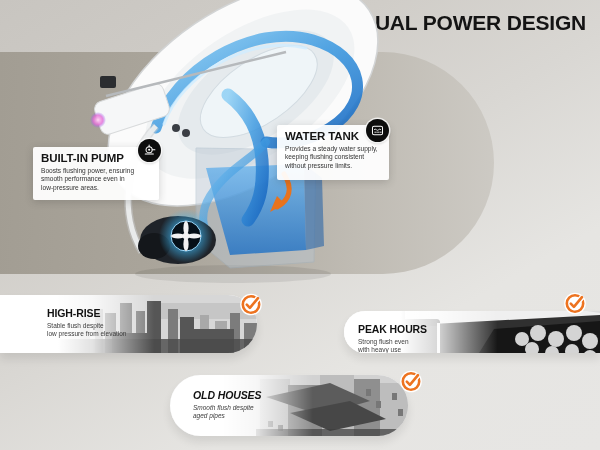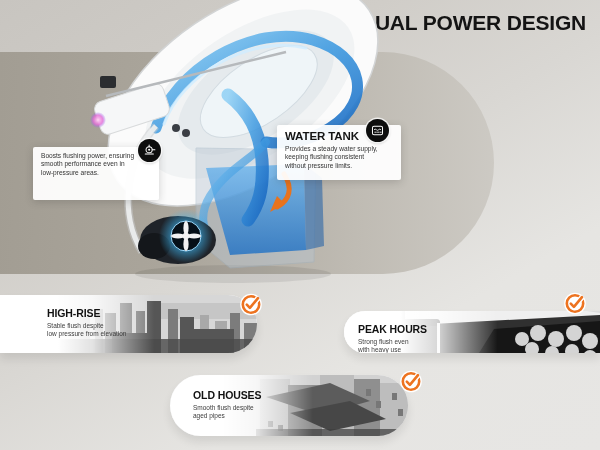--- a/index.html
+++ b/index.html
@@ -21,40 +21,40 @@
   .hero{ position:absolute; left:78px; top:0; width:330px; height:290px; }
 
   
   .callout{
     position:absolute; background:rgba(255,255,255,.94); border-radius:2px;
     box-shadow:0 2px 8px rgba(40,40,40,.20); z-index:4;
   }
   .callout .c-title{ font-weight:800; font-size:11.5px; color:#141414; letter-spacing:-0.1px; margin:0 0 3px 0;}
   .callout .c-line{ font-size:6.6px; line-height:8.4px; color:#333; }
   .pump-callout{ left:33px; top:147px; width:126px; height:53px; padding:5px 0 0 8px; box-sizing:border-box;}
-  .tank-callout{ left:277px; top:125px; width:124px; height:55px; padding:5px 0 0 8px; box-sizing:border-box;}
+  .tank-callout{ left:277px; top:125px; width:112px; height:55px; padding:5px 0 0 8px; box-sizing:border-box;}
   .c-icon{
     position:absolute; width:23px; height:23px; border-radius:50%; background:#0d0d0d;
     display:flex; align-items:center; justify-content:center; z-index:5;
     box-shadow:0 0 0 1.5px rgba(255,255,255,.75), 0 1px 3px rgba(0,0,0,.3);
   }
   .pump-icon-pos{ left:138px; top:139px; }
   .tank-icon-pos{ left:366px; top:119px; }
 
   
   .panel{ position:absolute; height:58px; }
   .panel-clip{
     position:absolute; inset:0; overflow:hidden; background:#fff;
     box-shadow:0 6px 10px rgba(0,0,0,.09);
   }
   .p1{ left:0; top:295px; width:257px; }
   .p1 .panel-clip{ border-radius:0 29px 29px 0; }
   .p2{ left:344px; top:295px; width:256px; }
   .p2 .panel-clip{ border-radius:29px 0 0 29px;margin-top:16px; }
-  .p3{ left:170px; top:375px; width:238px; height:61px; }
+  .p3{ left:170px; top:375px; width:238px; height:61px;font-style:italic; }
   .p3 .panel-clip{ border-radius:31px; }
   .photo{ position:absolute; inset:0; }
   .photo svg{ display:block; width:100%; height:100%; }
   .fade{ position:absolute; inset:0;
     background:linear-gradient(90deg,#ffffff 0%,#ffffff 22%,rgba(255,255,255,.82) 36%,rgba(255,255,255,0) 60%);
   }
   .panel-text{ position:absolute; z-index:2; }
   .p1 .panel-text{ left:47px; top:12px; }
   .p2 .panel-text{ left:14px; top:12px; }
   .p3 .panel-text{ left:23px; top:14px; }
@@ -145,20 +145,21 @@
       </g>
     </g>
 
     <g>
       <path d="M206 174 C 215 188, 212 200, 199 207" fill="none" stroke="#e8731d" stroke-width="5" stroke-linecap="round"></path>
       <polygon points="192,212 207,204 199,196" fill="#e8731d"></polygon>
     </g>
   </svg>
 
   <div class="callout pump-callout">
+    <div class="c-title">BUILT-IN PUMP</div>
     <div class="c-line">Boosts flushing power, ensuring</div>
     <div class="c-line">smooth performance even in</div>
     <div class="c-line">low-pressure areas.</div>
   </div>
   <div class="c-icon pump-icon-pos">
     <svg width="17" height="17" viewBox="0 0 22 22">
       <circle cx="10.5" cy="10" r="4" fill="none" stroke="#fff" stroke-width="1.3"></circle>
       <circle cx="10.5" cy="10" r="1.3" fill="#fff"></circle>
       <path d="M14.5 10 h3.5 M10.5 6 v-2.2 M5.5 15.5 h10.5" fill="none" stroke="#fff" stroke-width="1.3" stroke-linecap="round"></path>
     </svg>

